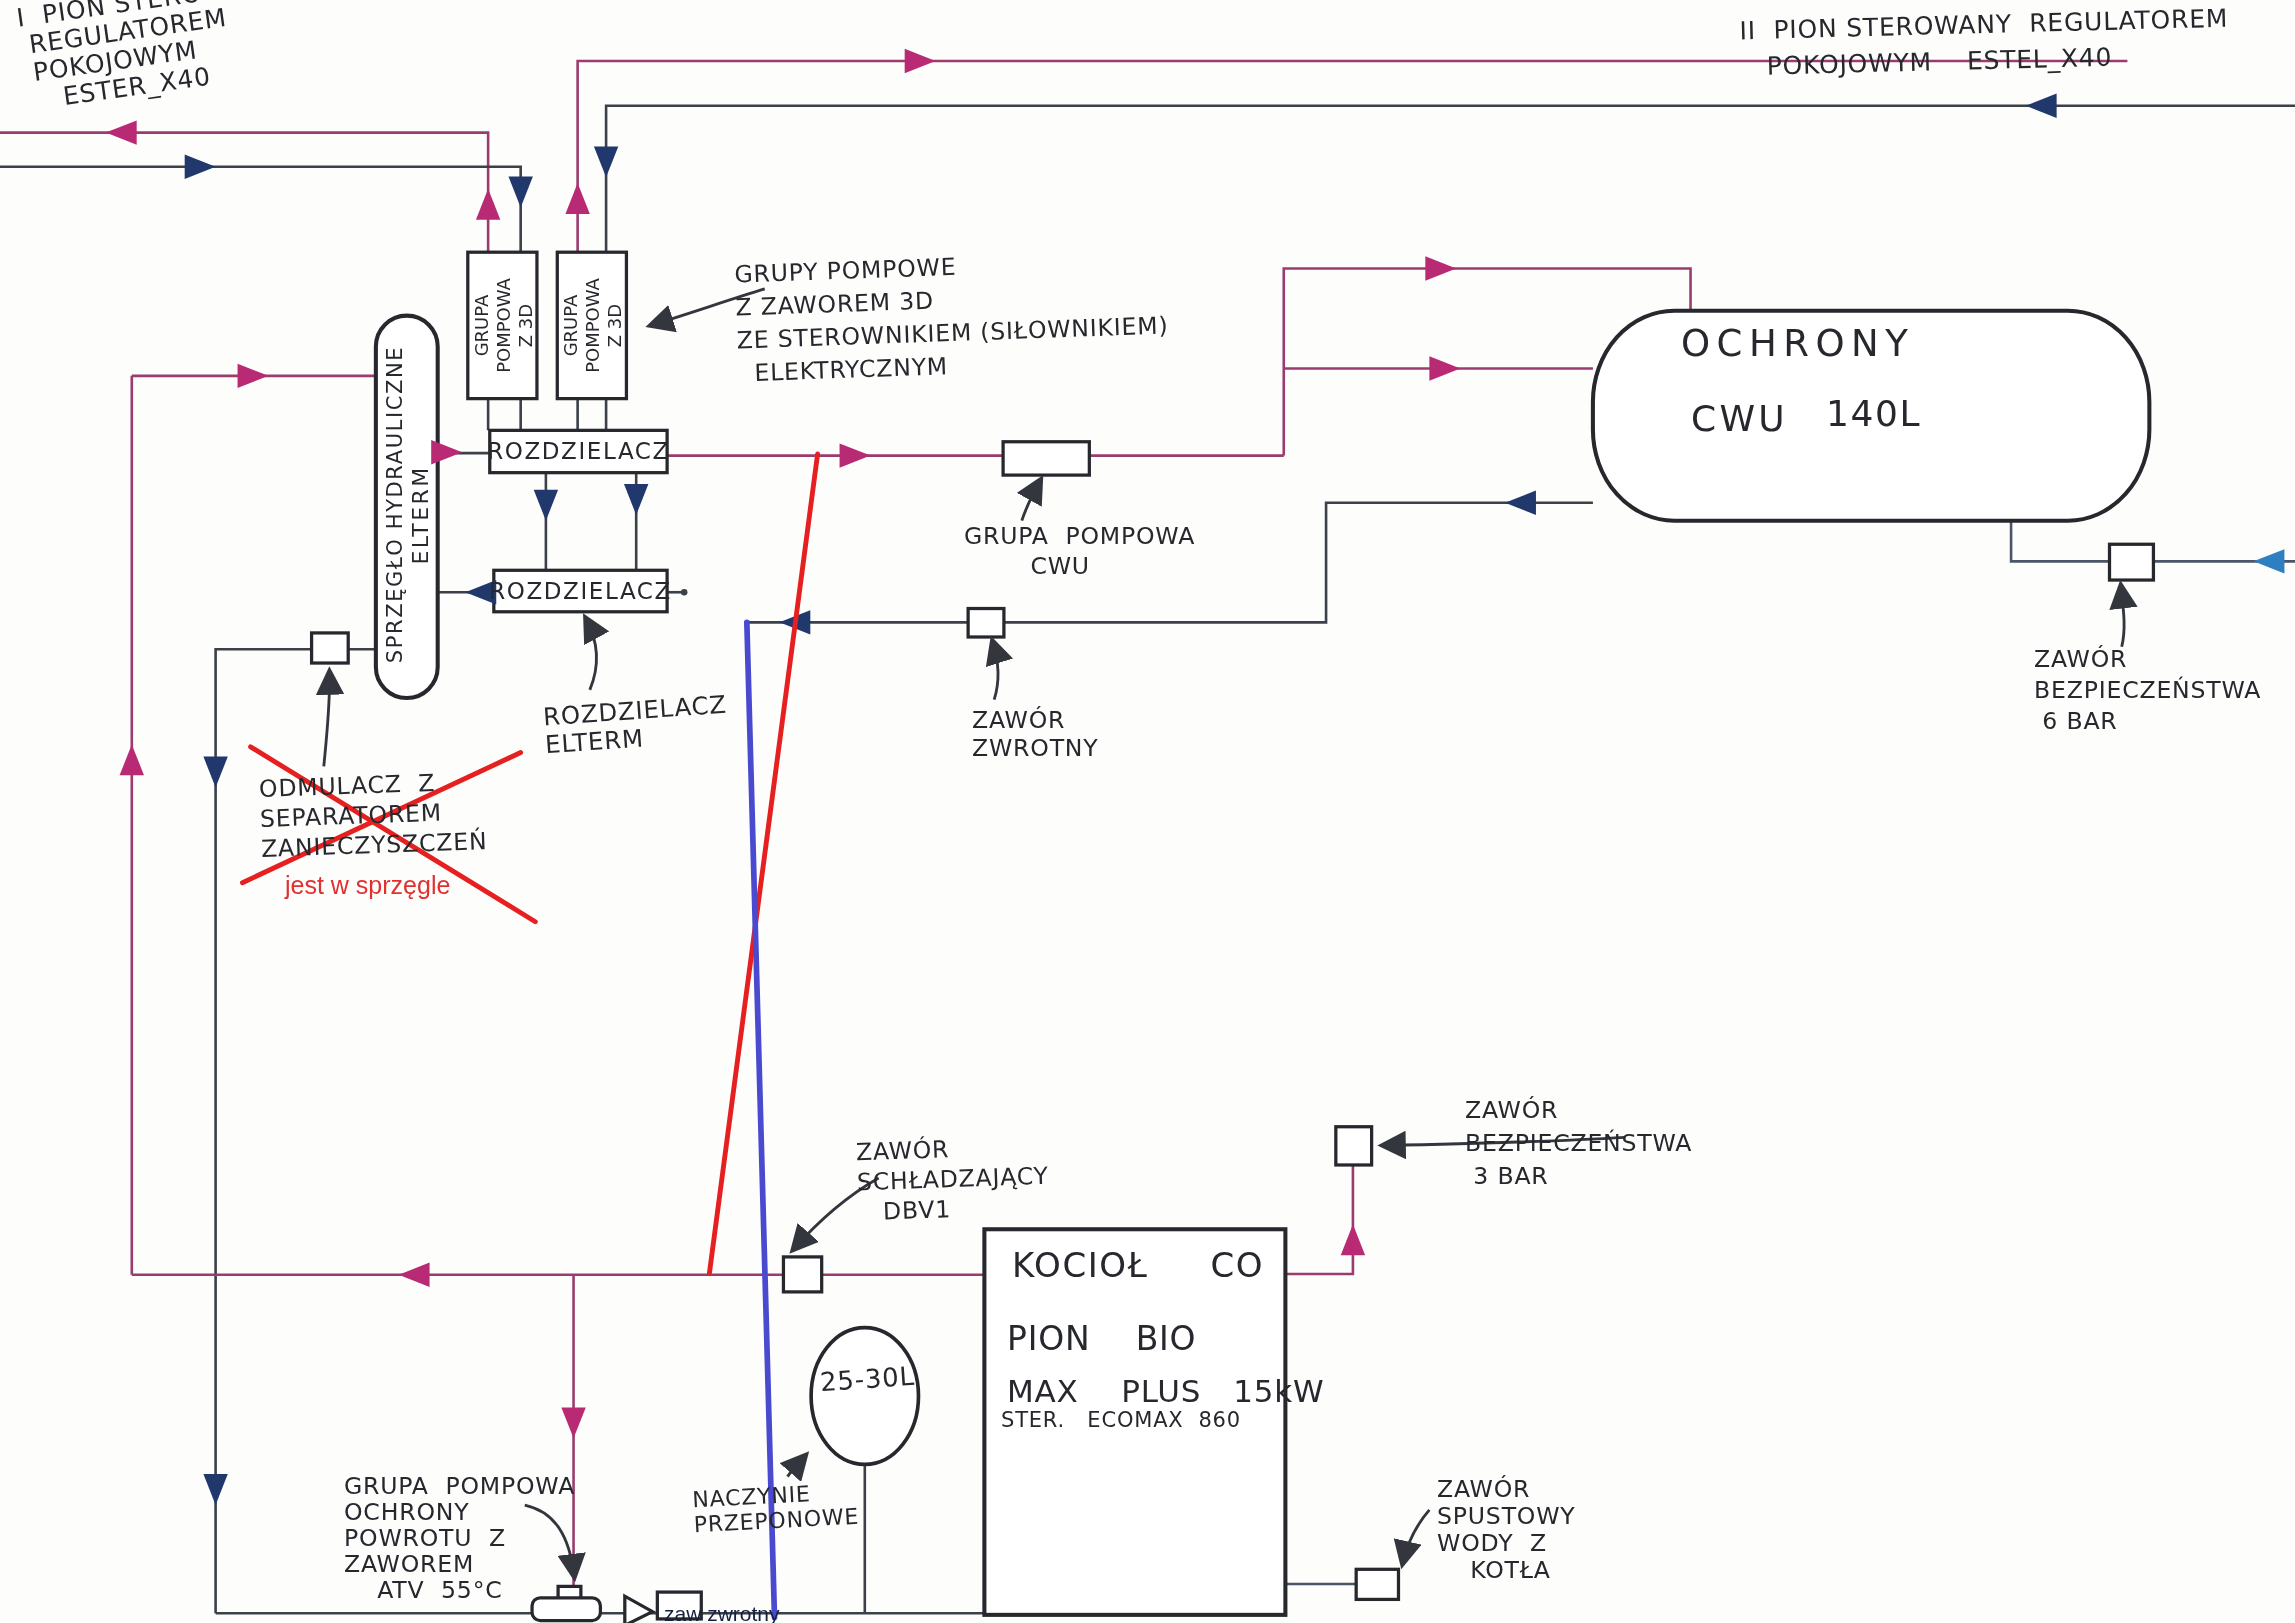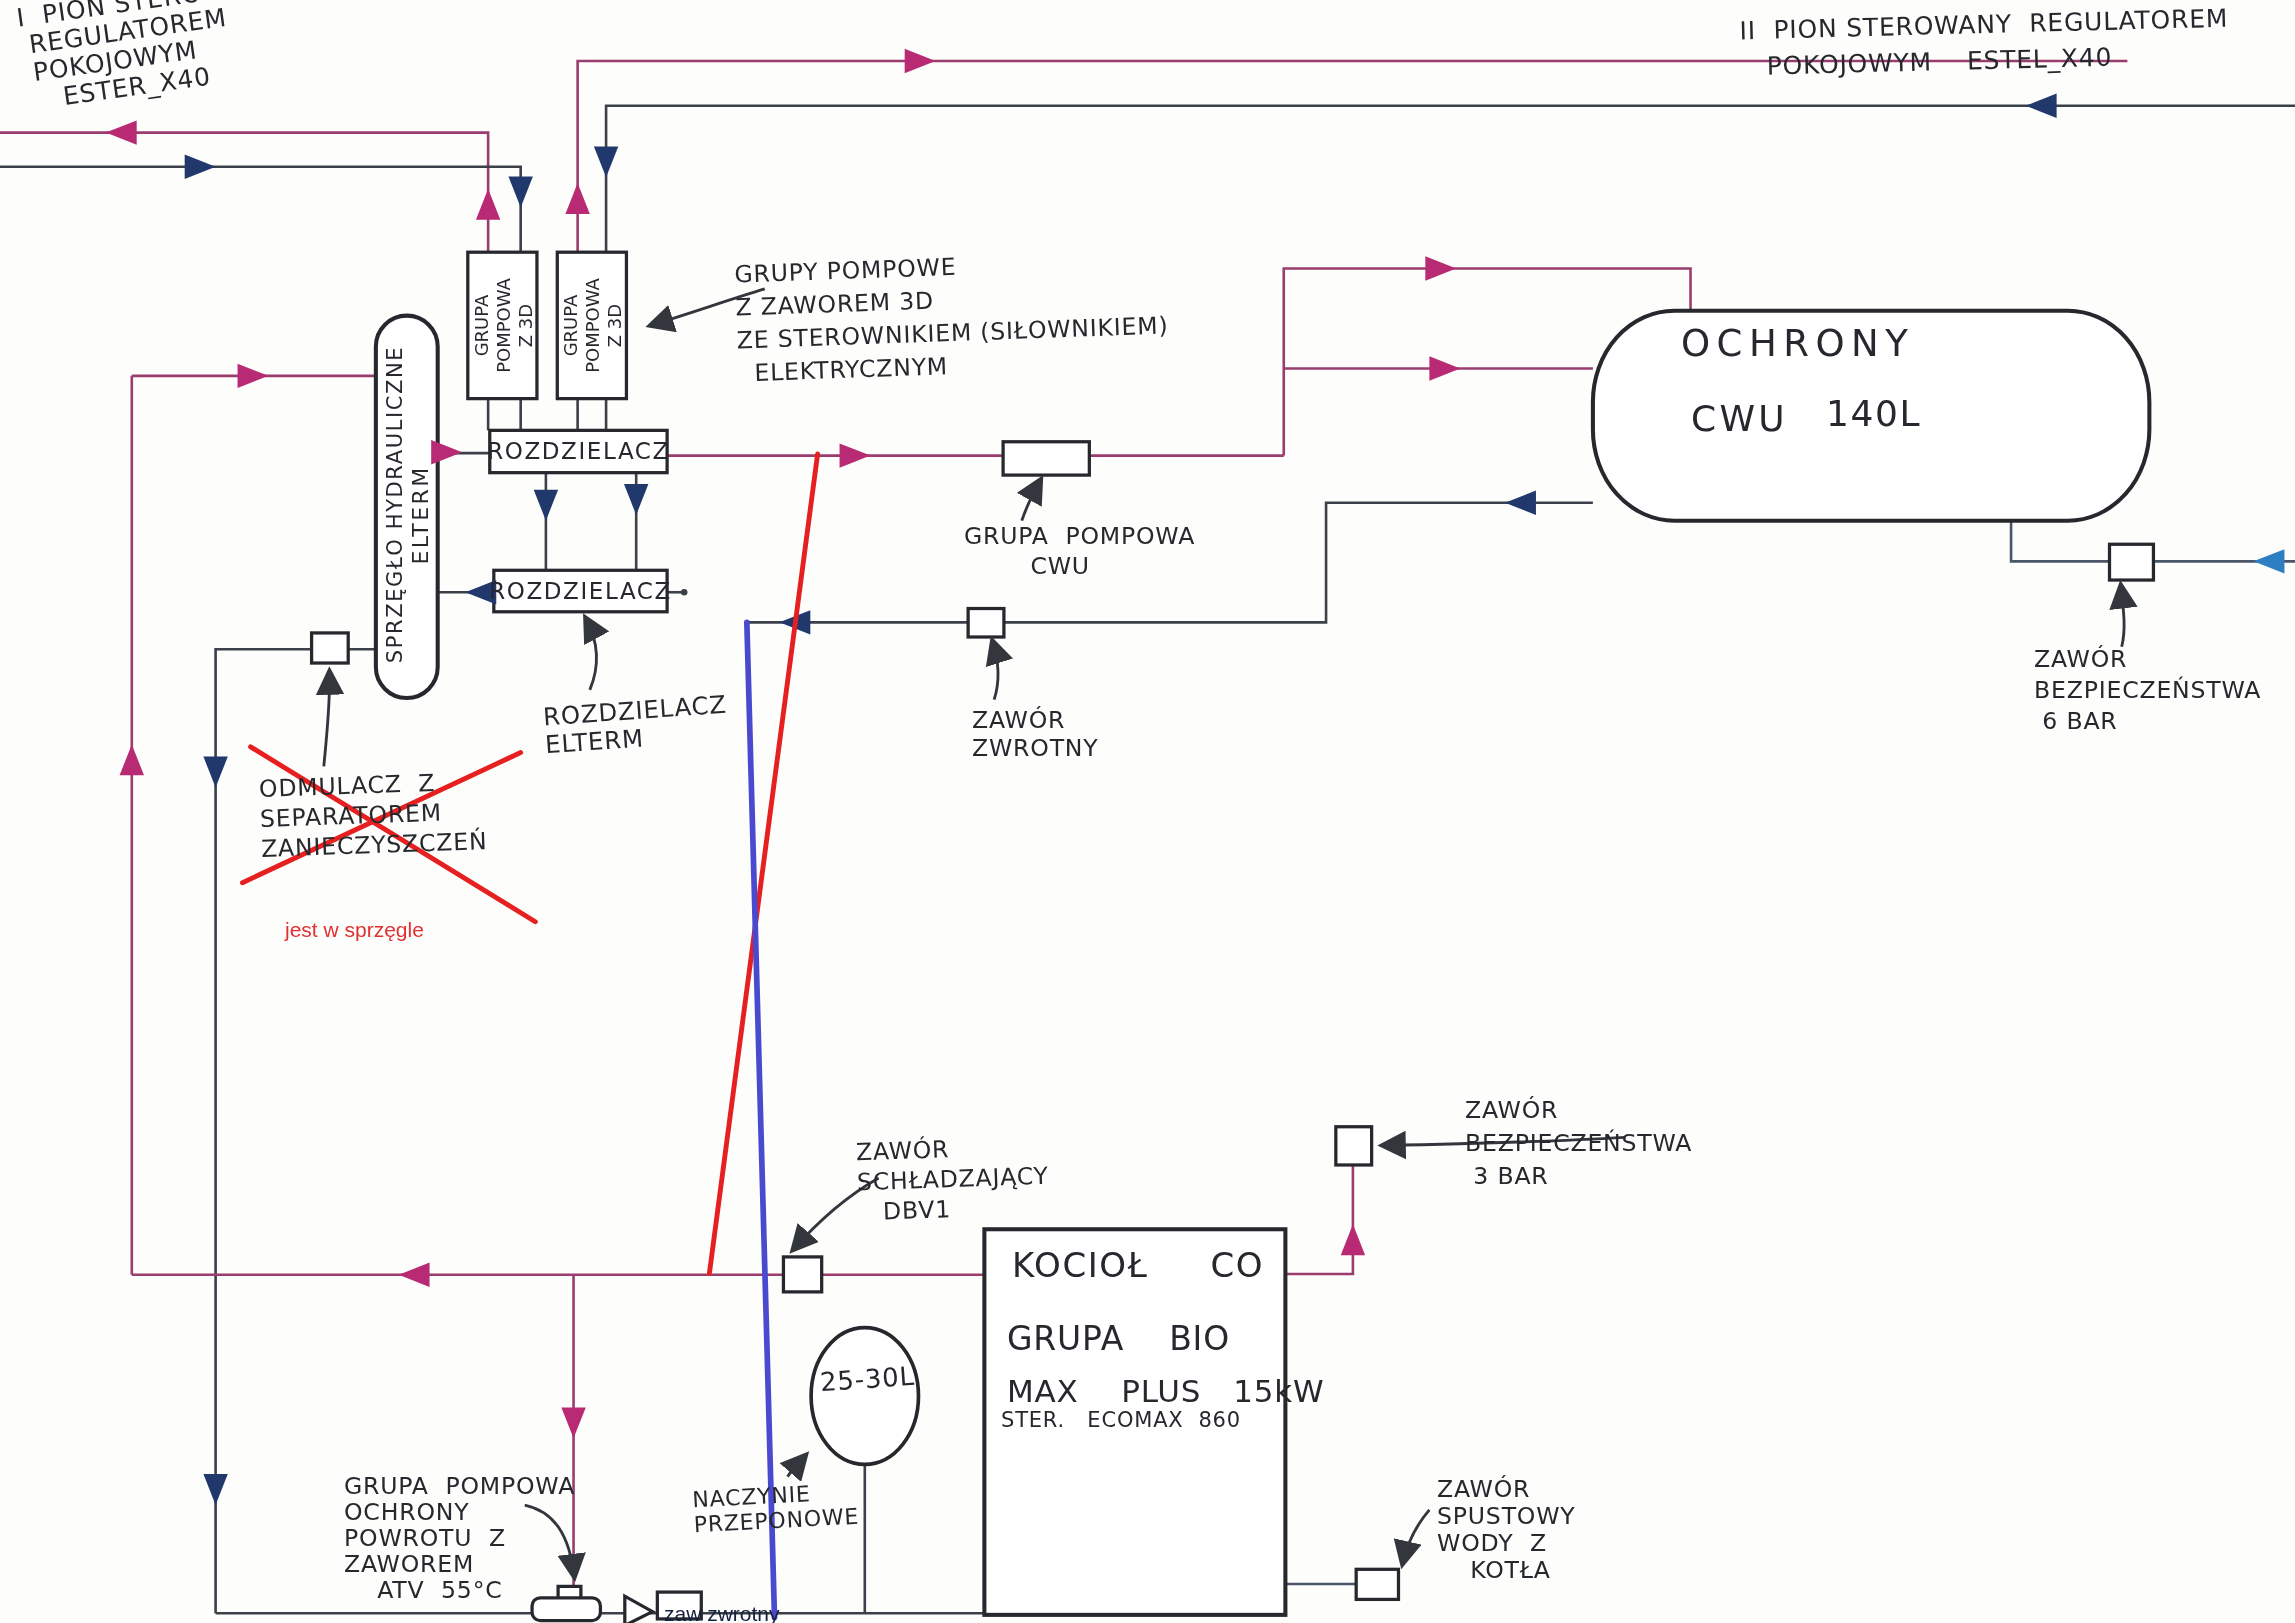--- a/index.html
+++ b/index.html
@@ -166,21 +166,21 @@
   <div class="lbl" style="left:494px;top:570px;width:173px;height:41px;display:flex;align-items:center;justify-content:center;font-size:23px;letter-spacing:1.6px;">ROZDZIELACZ</div>
   <div class="lbl" style="left:544px;top:697px;font-size:24.4px;transform:rotate(-4deg);">ROZDZIELACZ
 ELTERM</div>
 
   <div class="lbl vtext" style="left:207px;top:490px;width:374px;height:29px;font-size:21px;letter-spacing:1.6px;">SPRZĘGŁO HYDRAULICZNE</div>
   <div class="lbl vtext" style="left:339px;top:501px;width:163px;height:28px;font-size:22px;letter-spacing:2.4px;">ELTERM</div>
 
   <div class="lbl" style="left:260px;top:770px;line-height:30px;transform:rotate(-2deg);">ODMULACZ  Z
 SEPARATOREM
 ZANIECZYSZCZEŃ</div>
-  <div class="lbl typed" style="left:285px;top:871px;font-size:21px;color:var(--typed_red);font-weight:400;margin-top:45px;">jest w sprzęgle</div>
+  <div class="lbl typed" style="left:285px;top:871px;font-size:25px;color:var(--typed_red);font-weight:400;">jest w sprzęgle</div>
 
   <div class="lbl" style="left:1681px;top:330px;font-size:37px;letter-spacing:6.5px;">OCHRONY</div>
   <div class="lbl" style="left:1691px;top:405px;font-size:36px;letter-spacing:3.3px;">CWU</div>
   <div class="lbl" style="left:1826px;top:400px;font-size:36px;letter-spacing:1.6px;">140L</div>
 
   <div class="lbl" style="left:964px;top:521px;line-height:30px;">GRUPA  POMPOWA
         CWU</div>
   <div class="lbl" style="left:972px;top:706px;">ZAWÓR
 ZWROTNY</div>
 
@@ -188,21 +188,21 @@
 BEZPIECZEŃSTWA
  6 BAR</div>
   <div class="lbl" style="left:1465px;top:1094px;line-height:33px;">ZAWÓR
 BEZPIECZEŃSTWA
  3 BAR</div>
   <div class="lbl" style="left:857px;top:1134px;line-height:30px;transform:rotate(-2deg);">ZAWÓR
 SCHŁADZAJĄCY
    DBV1</div>
 
   <div class="lbl" style="left:1012px;top:1251px;font-size:34px;letter-spacing:1.6px;">KOCIOŁ     CO</div>
-  <div class="lbl" style="left:1007px;top:1325px;font-size:33px;">GRUPA    BIO</div>
+  <div class="lbl" style="left:1007px;top:1325px;font-size:33px;">PION    BIO</div>
   <div class="lbl" style="left:1007px;top:1377px;font-size:31px;">MAX    PLUS   15kW</div>
   <div class="lbl" style="left:1001px;top:1406px;font-size:21px;">STER.   ECOMAX  860</div>
 
   <div class="lbl" style="left:693px;top:1483px;font-size:22px;line-height:25px;transform:rotate(-3deg);">NACZYNIE
 PRZEPONOWE</div>
   <div class="lbl" style="left:820px;top:1365px;font-size:26px;transform:rotate(-4deg);">25-30L</div>
 
   <div class="lbl" style="left:344px;top:1473px;line-height:26px;">GRUPA  POMPOWA
 OCHRONY
 POWROTU  Z

